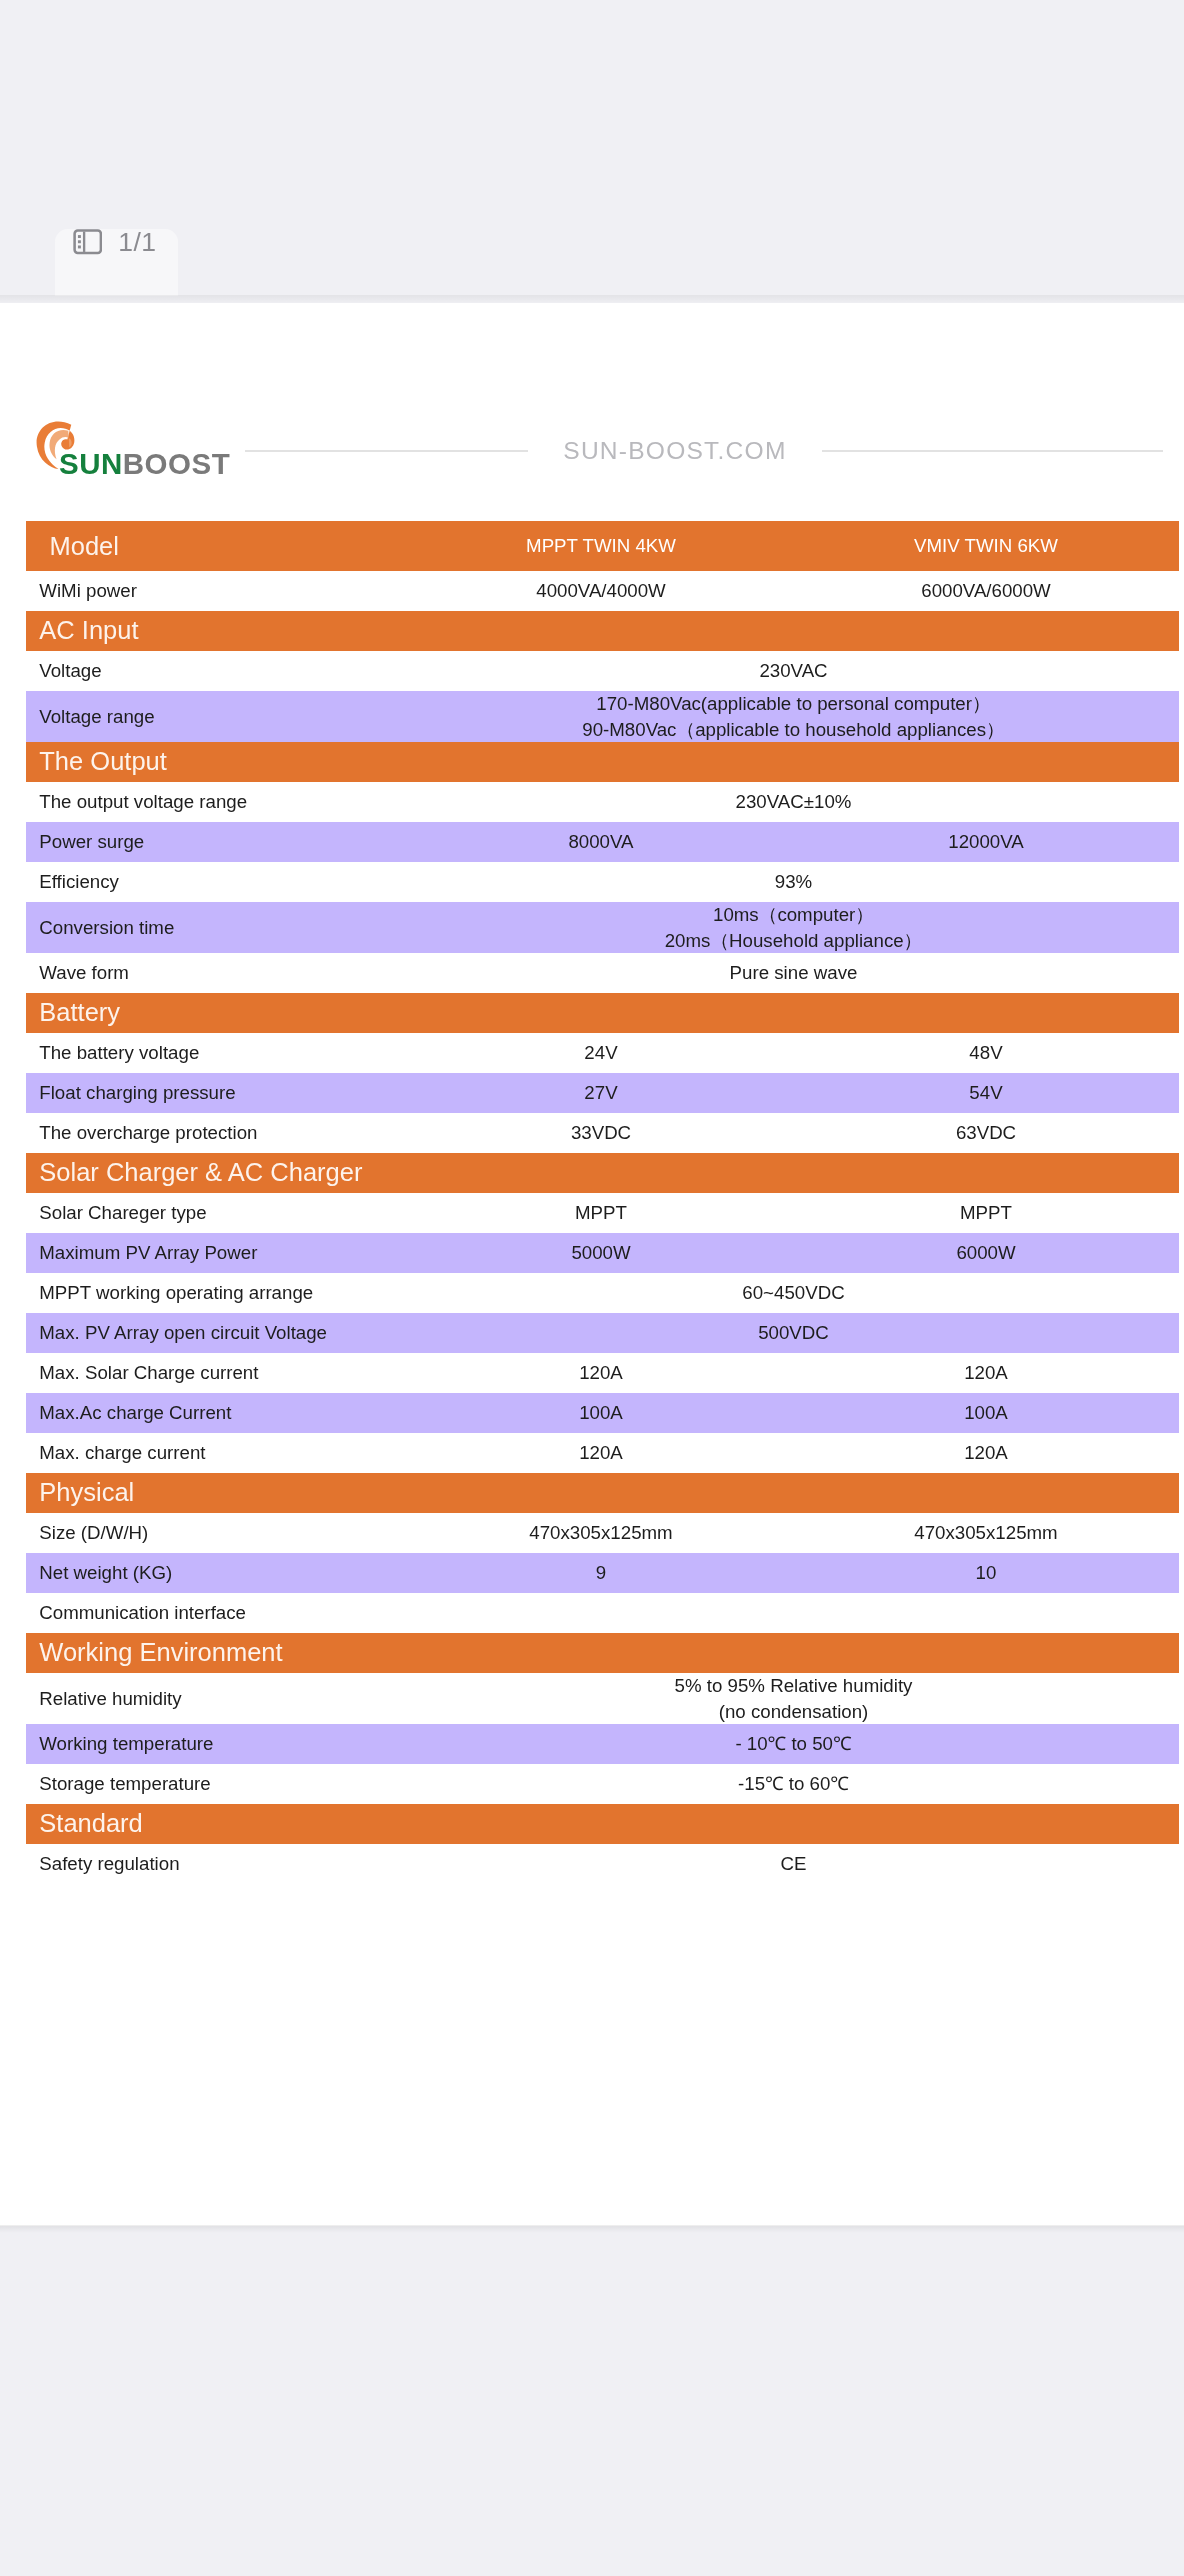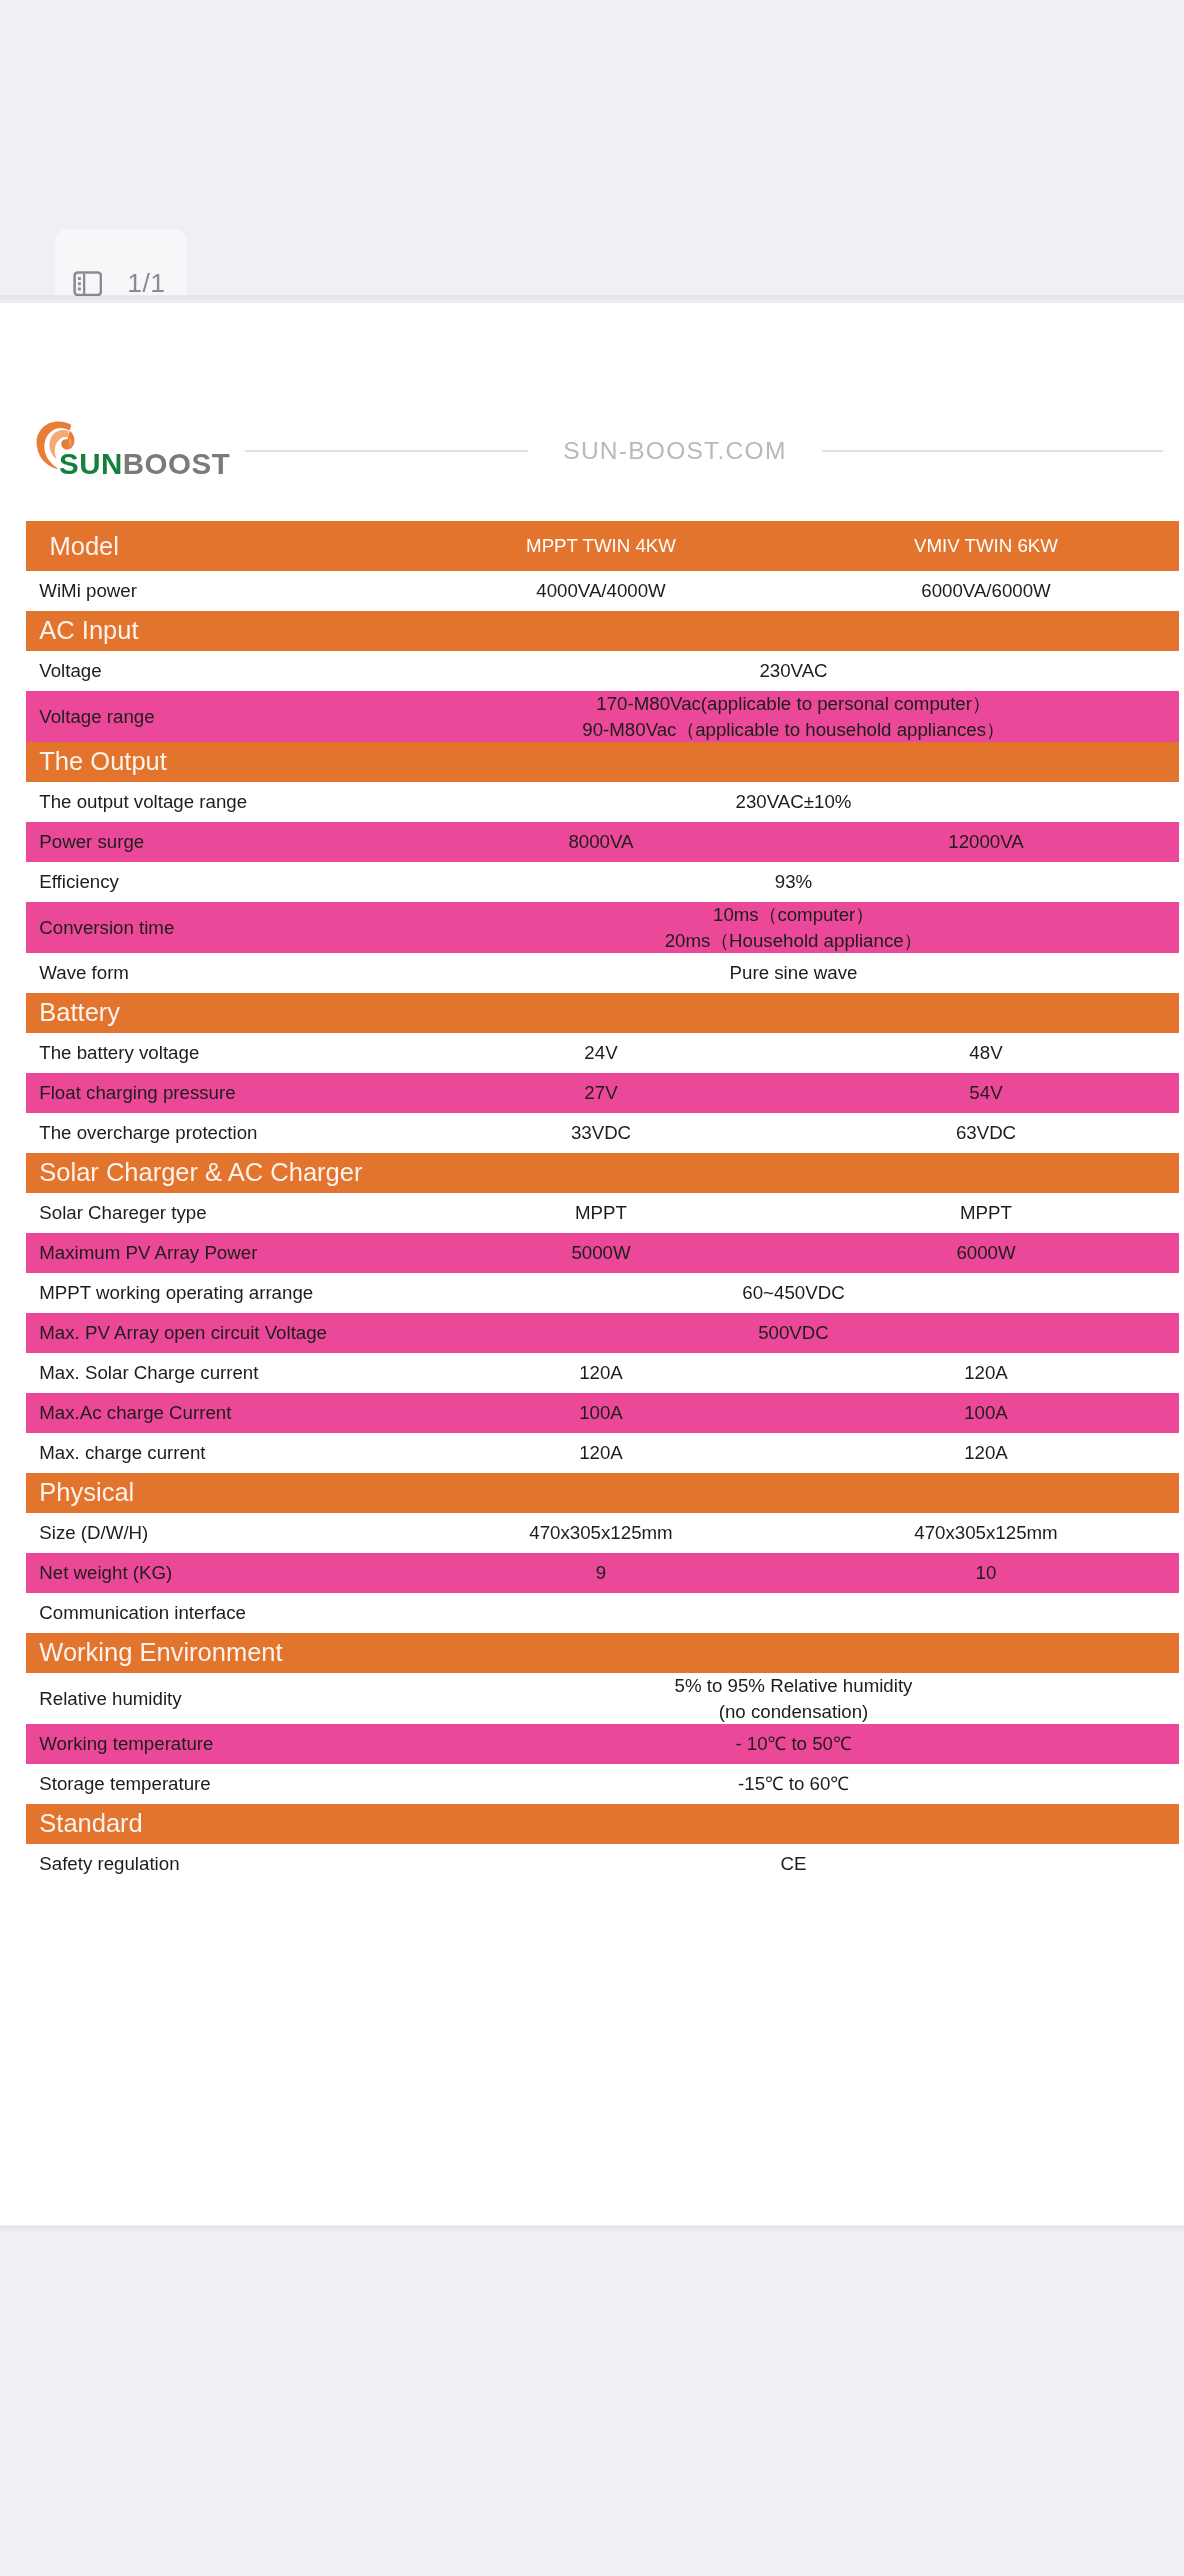--- a/index.html
+++ b/index.html
@@ -28,22 +28,22 @@
     background: #f0f0f4;
   }
 
   .page-chip {
     position: absolute;
     left: 55px;
     top: 229px;
     height: 67px;
     min-width: 108px;
     display: flex;
-    align-items: flex-end;
-    gap: 25px;
+    align-items: flex-start;
+    gap: 16px;
     padding: 0 21.6px 0 17.7px;
     background: #f7f7f9;
     border-radius: 12.8px 12.8px 0 0;
   }
   .chip-icon { width: 29.5px; height: 25.5px; display: block; }
   .chip-label {
     font-size: 26.5px;
     color: #8b8b90;
     font-family: "Liberation Sans", sans-serif;
     letter-spacing: 0.5px;
@@ -159,21 +159,21 @@
     font-size: 18.7px;
     font-family: "Liberation Sans", sans-serif;
   }
 
   .data-row {
     min-height: 40px;
     display: flex;
     align-items: center;
     background: #ffffff;
   }
-  .data-row.alt { background: #ec4899; }
+  .data-row.alt { background: #c4b5fd; }
 
   .cell-label {
     width: 383px;
     padding-left: 13.8px;
     font-size: 18.7px;
     color: #1d1d1d;
     font-family: "Liberation Sans", sans-serif;
   }
   .cell-val {
     width: 385px;

